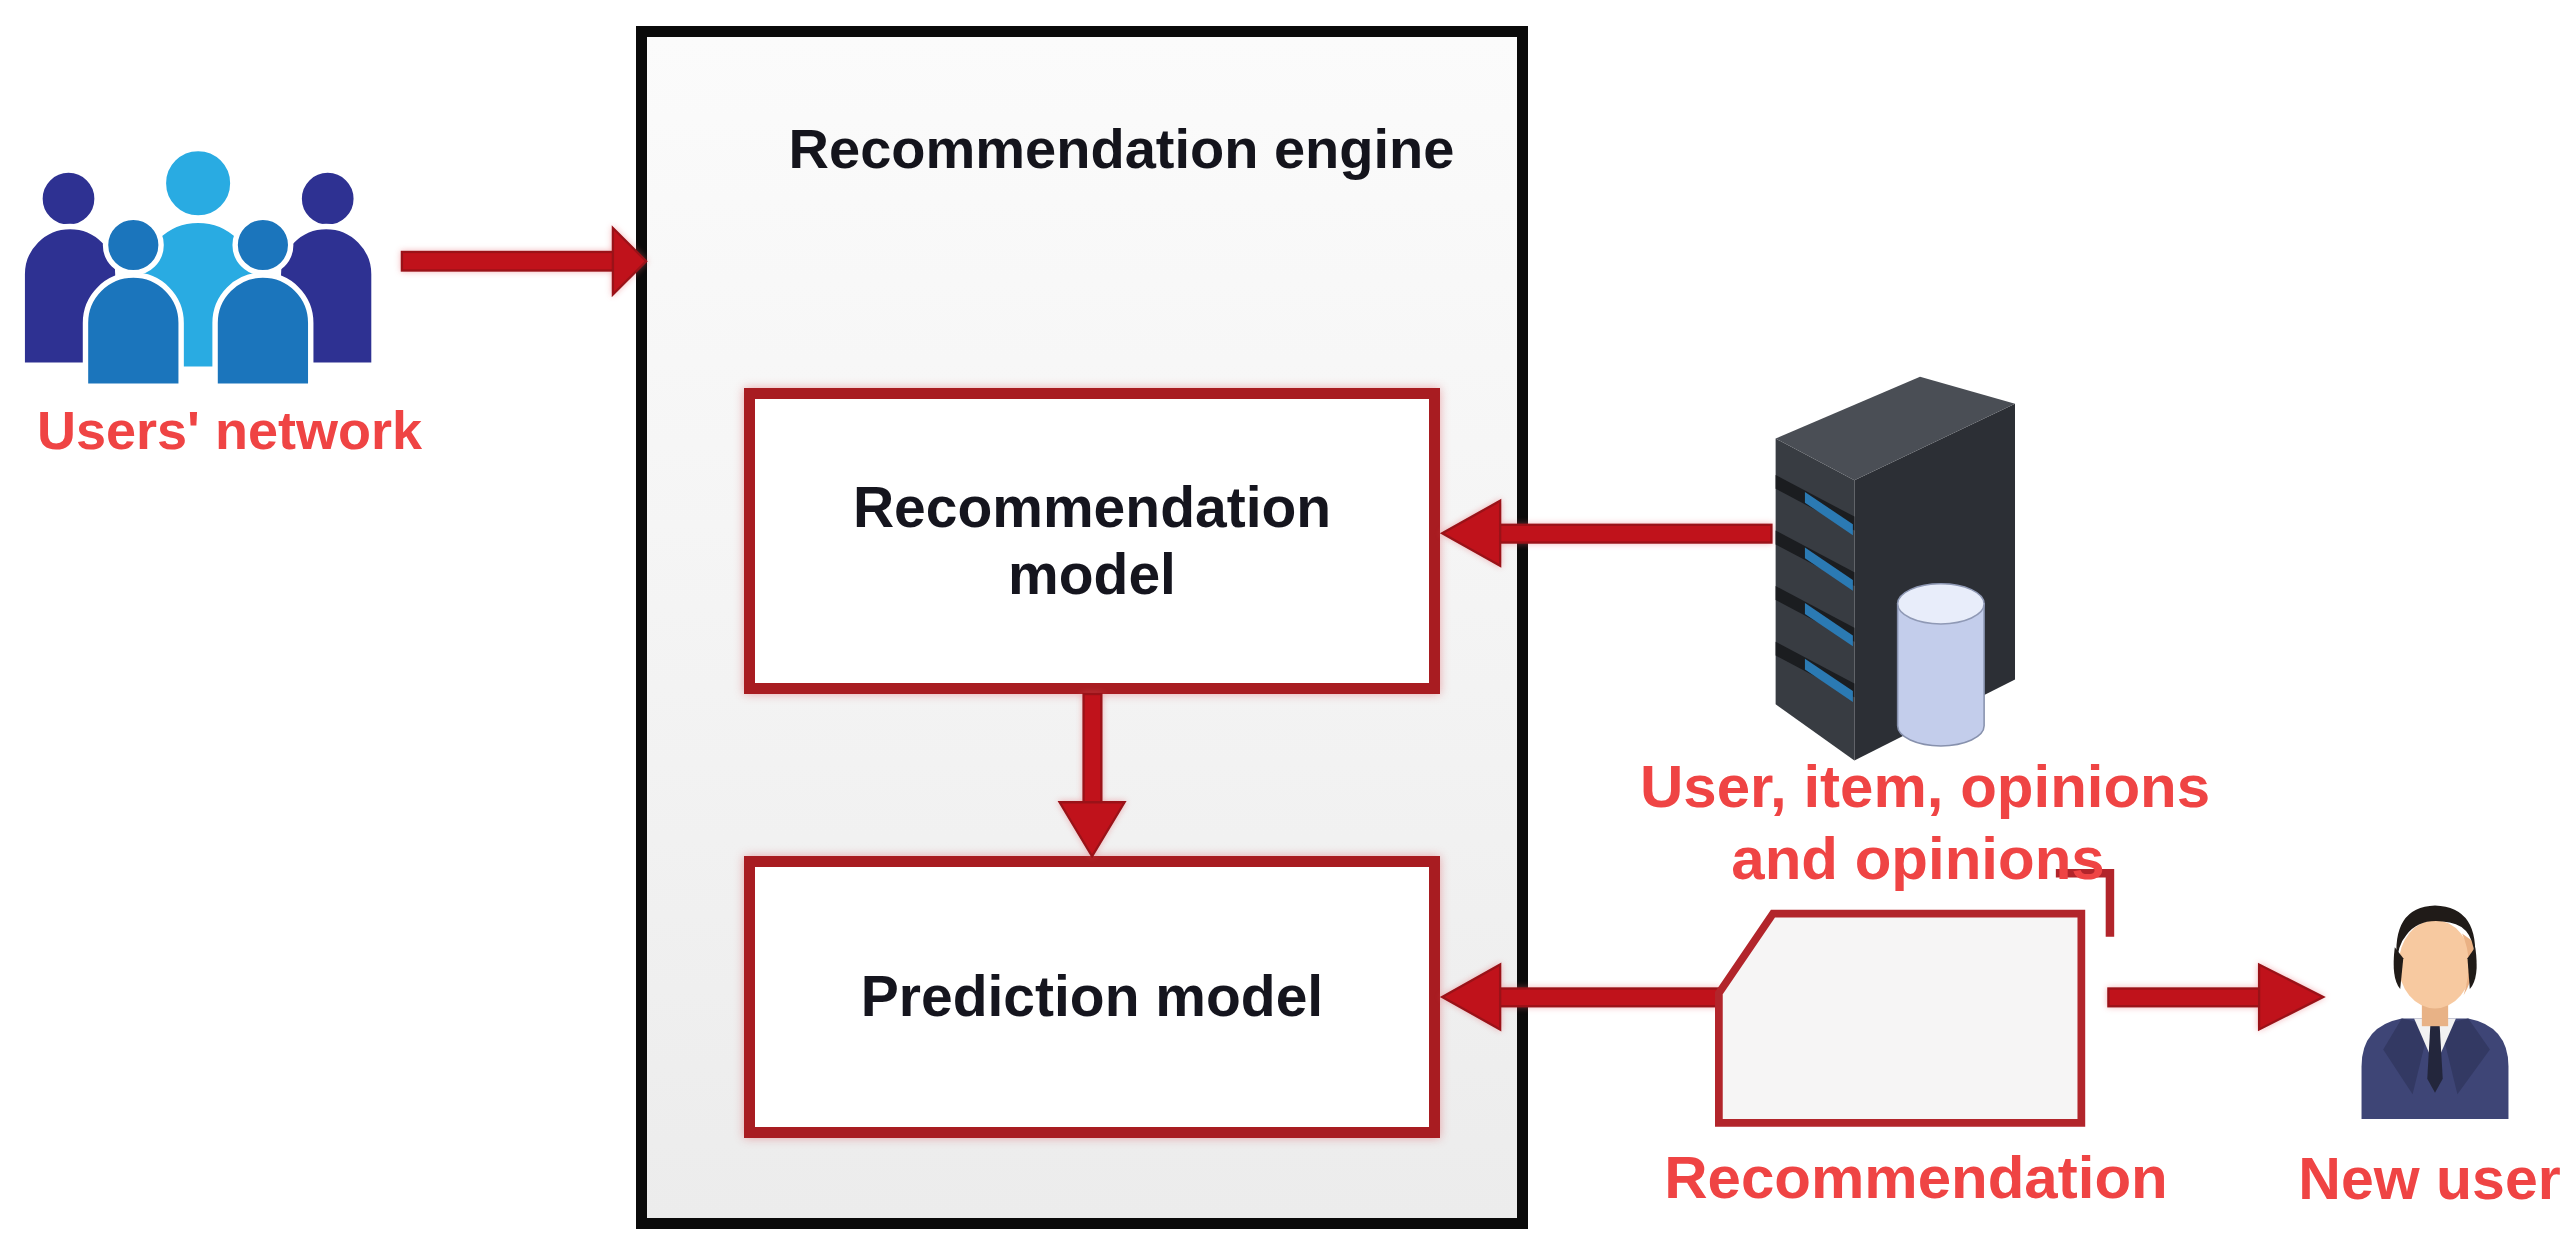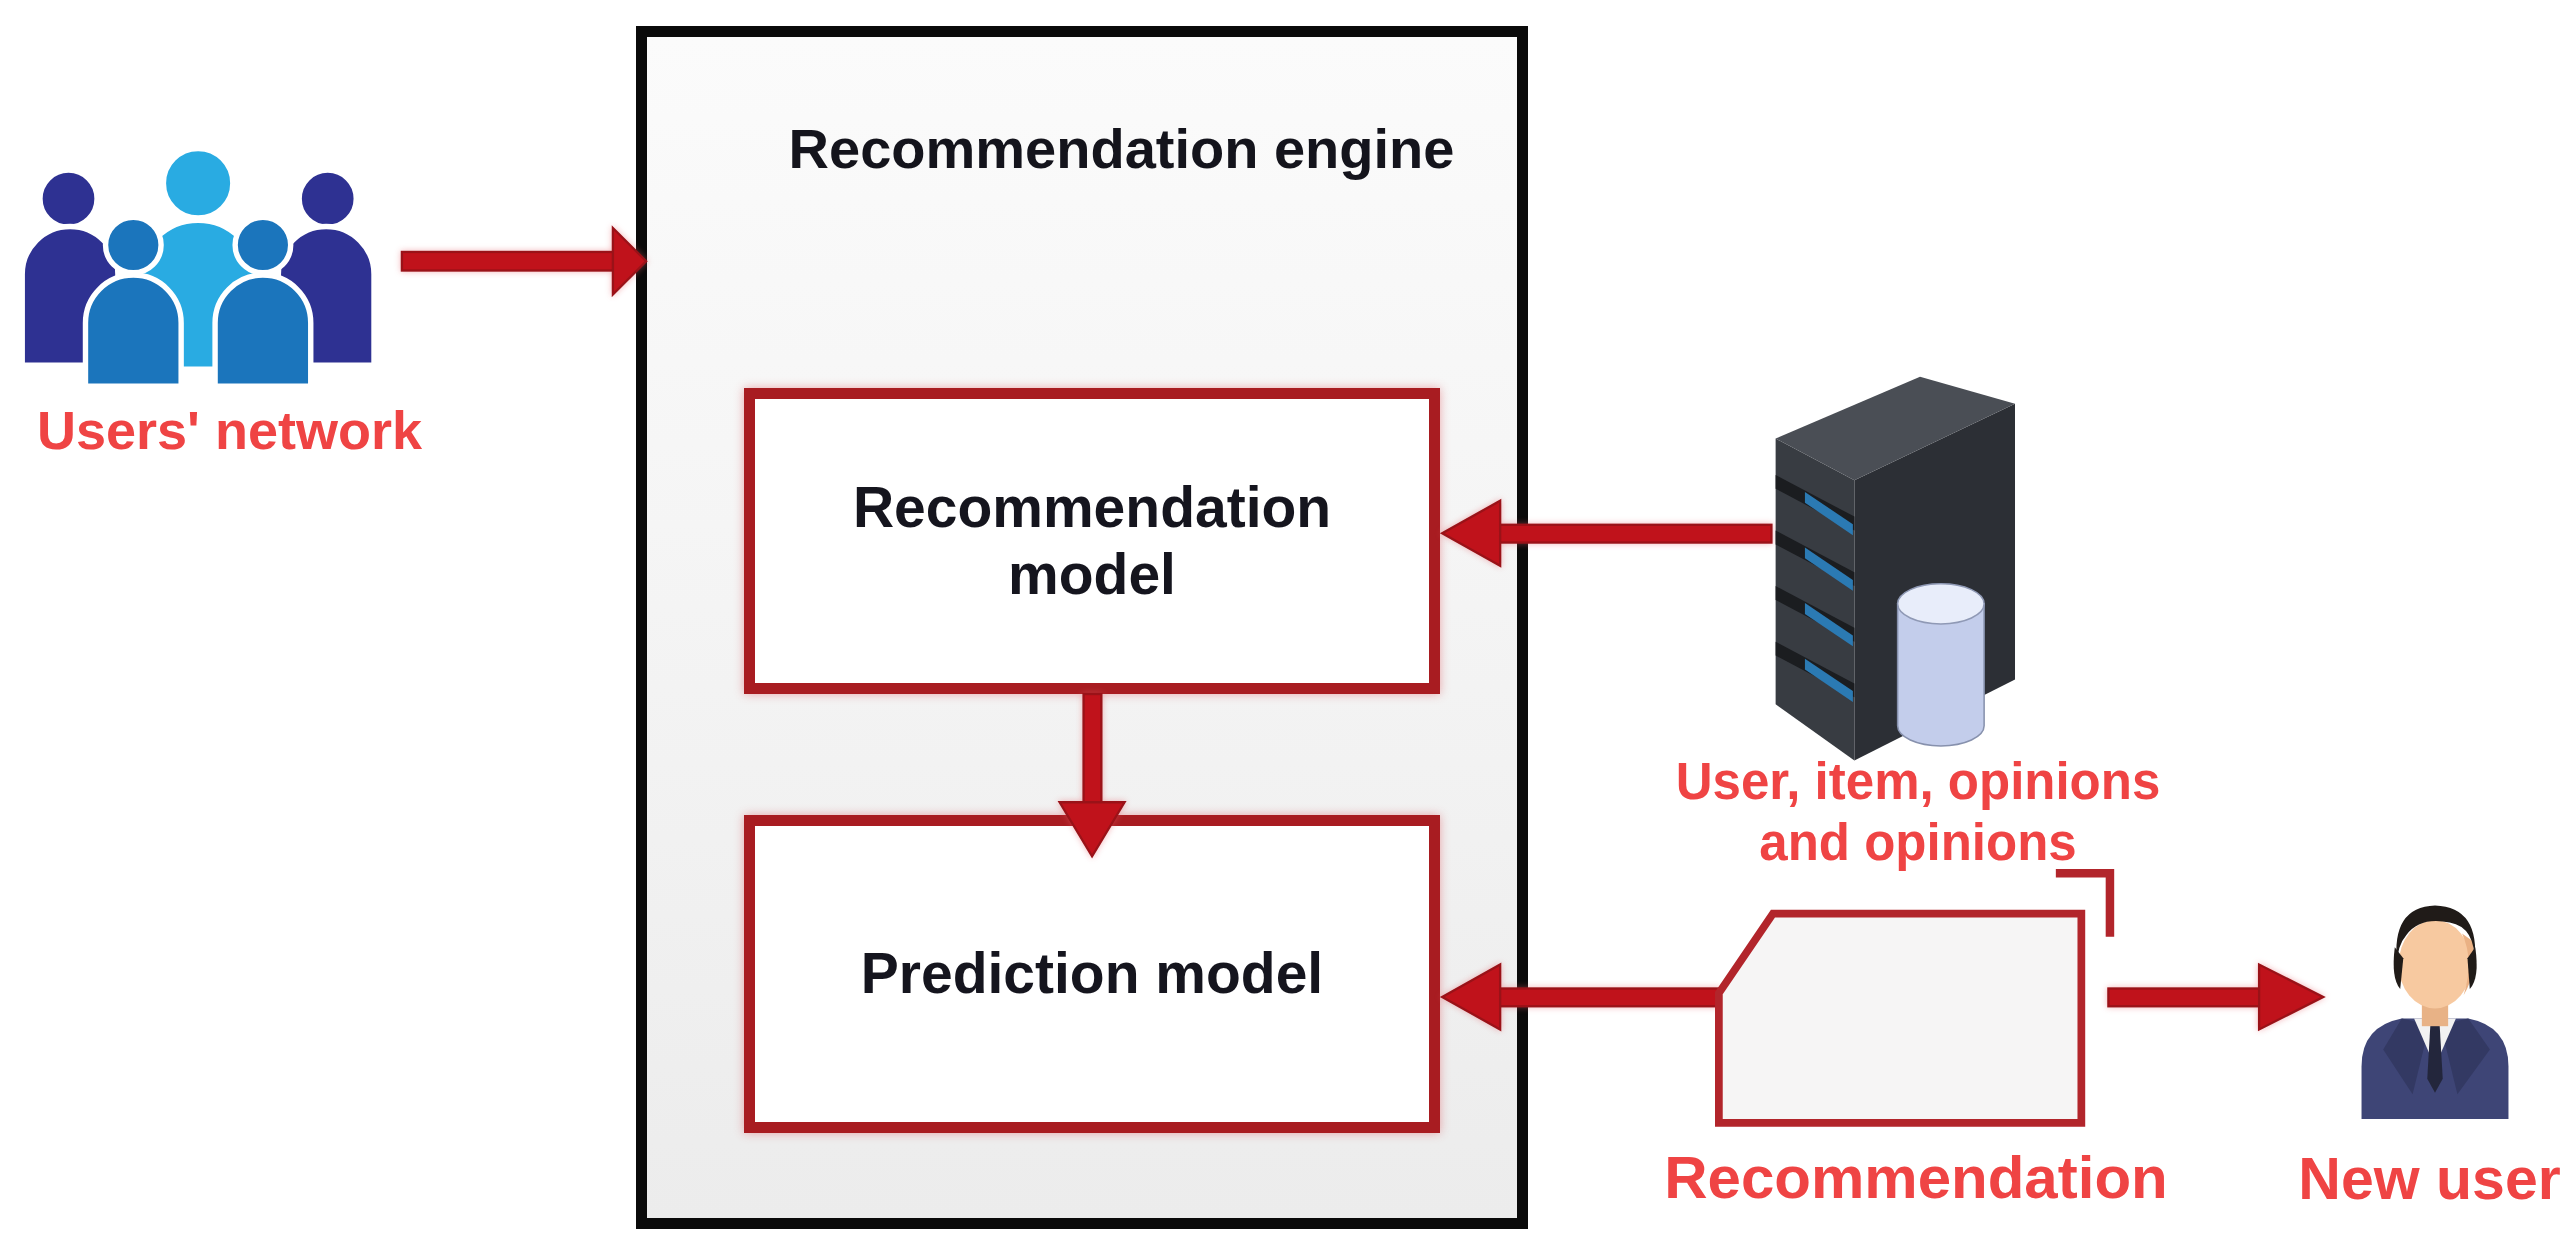--- a/index.html
+++ b/index.html
@@ -23,21 +23,21 @@
   }
   .model-box{
     position:absolute; left:744px; width:696px; box-sizing:border-box;
     border:11.6px solid #a81c21; background:#ffffff;
     box-shadow:0 0 9.3px rgba(220,70,80,.45);
     display:flex; align-items:center; justify-content:center;
     text-align:center; font-weight:bold; color:#15151e;
     font-size:57px; line-height:1.18;
   }
   .reco-box{ top:388px; height:306px; }
-  .pred-box{ top:815px; height:318px; }
+  .pred-box{ top:856px; height:282px; }
   .overlay{ position:absolute; left:0; top:0; width:2576px; height:1259px; pointer-events:none; }
   .icon-svg{ position:absolute; }
 </style>
 </head>
 <body>
 
 <div class="stage">
 
   <div class="engine-box"></div>
   <div class="engine-title">Recommendation engine</div>
@@ -154,21 +154,21 @@
     <ellipse cx="115" cy="100" rx="47" ry="57" fill="#f7c9a0"></ellipse>
     <path d="M150,60 Q166,95 152,140 Q170,110 164,70 Z" fill="#eab184"></path>
 
     <path d="M66,100 Q58,26 115,24 Q174,26 166,100 Q168,52 134,46 Q96,38 78,62 Q66,76 66,100 Z" fill="#201b18"></path>
     <path d="M63,78 Q58,118 70,132 L74,92 Z" fill="#201b18"></path>
     <path d="M167,78 Q173,118 160,132 L157,92 Z" fill="#201b18"></path>
   </svg>
 
   <div class="lbl" style="left:0; top:398px; width:459px; font-size:54px;">Users' network</div>
 
-  <div class="lbl" style="left:1640px; top:751px; width:556px; font-size:51px;">
+  <div class="lbl" style="left:1640px; top:751px; width:556px; font-size:60px;">
     <div>User, item, opinions</div>
     <div>and opinions</div>
   </div>
 
   <div class="lbl" style="left:1661px; top:1142px; width:510px; font-size:60px;">Recommendation</div>
 
   <div class="lbl" style="left:2294px; top:1144px; width:271px; font-size:59px;">New user</div>
 
 </div>
 

